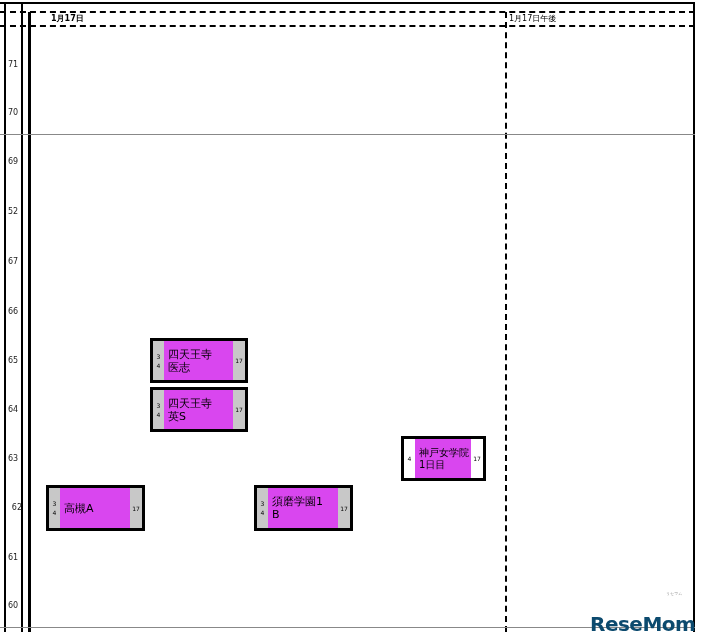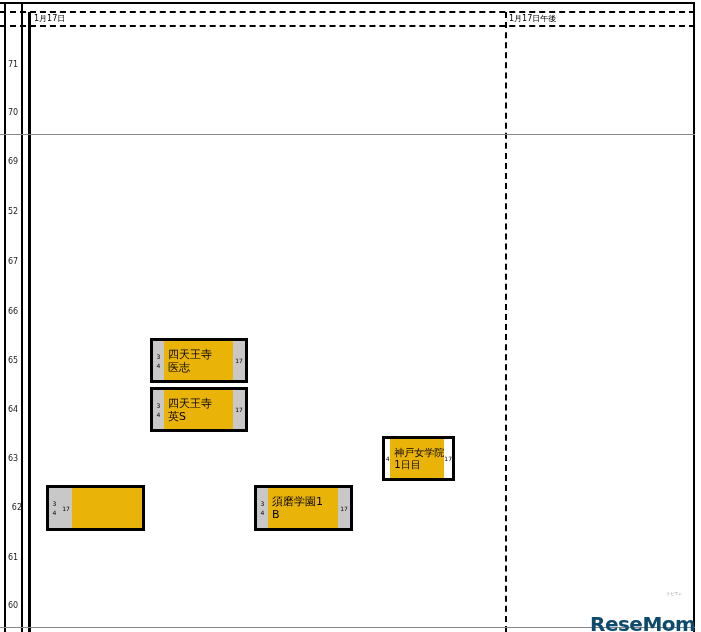--- a/index.html
+++ b/index.html
@@ -3,21 +3,21 @@
 <meta charset="utf-8">
 <style>
   html,body{margin:0;padding:0;background:#fff;}
   body{width:701px;height:632px;position:relative;overflow:hidden;font-family:"DejaVu Sans","Liberation Sans",sans-serif;}
   .vline{position:absolute;background:#000;}
   .hline{position:absolute;background:#000;}
   .dash-h{position:absolute;height:0;border-top:2px dashed #000;}
   .dash-v{position:absolute;width:0;border-left:2px dashed #000;}
   .col-label{position:absolute;font-size:8px;color:#000;line-height:10px;white-space:nowrap;}
   .tick{position:absolute;left:8px;width:14px;font-size:8px;color:#222;line-height:10px;}
-  .card{position:absolute;width:92px;height:42px;border:3px solid #000;background:#eab308;box-sizing:border-box;display:flex;}
+  .card{position:absolute;width:92px;height:42px;border:3px solid #000;background:#d946ef;box-sizing:border-box;display:flex;}
   .card .l{width:11px;background:#c8c8c8;display:flex;flex-direction:column;justify-content:center;align-items:center;font-size:6px;line-height:9px;color:#000;}
   .card .l.white{background:#fff;}
   .card .m{flex:1;display:flex;flex-direction:column;justify-content:center;padding-left:4px;font-size:11px;line-height:13px;color:#000;white-space:nowrap;}
   .card .r{width:12px;background:#c8c8c8;display:flex;align-items:center;justify-content:center;font-size:6px;color:#000;}
   .card .r.white{background:#fff;}
   .logo{position:absolute;left:590px;top:596px;font-family:"DejaVu Sans",sans-serif;font-weight:bold;font-size:20px;color:#0c4a6e;letter-spacing:-0.5px;margin-top:16px;}
   .logo-small{position:absolute;left:666px;top:591px;font-size:4px;color:#999;}
 </style>
 </head>
 <body>
@@ -26,21 +26,21 @@
 <div class="dash-h" style="left:0;top:11px;width:695px;"></div>
 <div class="dash-h" style="left:0;top:25px;width:695px;"></div>
 <div class="vline" style="left:4px;top:2px;width:2px;height:630px;"></div>
 <div class="vline" style="left:21px;top:2px;width:2px;height:630px;"></div>
 <div class="vline" style="left:28px;top:12px;width:3px;height:620px;"></div>
 <div class="vline" style="left:693px;top:2px;width:2px;height:630px;"></div>
 <div class="dash-v" style="left:505px;top:12px;height:620px;"></div>
 <div class="hline" style="left:0;top:134px;width:695px;height:1px;background:#888;"></div>
 <div class="hline" style="left:0;top:627px;width:695px;height:1px;background:#888;"></div>
 
-<div class="col-label" style="left:34px;top:14px;">1月17日</div>
+<div class="col-label" style="left:51px;top:14px;font-weight:bold;">1月17日</div>
 <div class="col-label" style="left:509px;top:14px;">1月17日午後</div>
 
 <div class="tick" style="top:60px;">71</div>
 <div class="tick" style="top:108px;">70</div>
 <div class="tick" style="top:157px;">69</div>
 <div class="tick" style="top:207px;">52</div>
 <div class="tick" style="top:257px;">67</div>
 <div class="tick" style="top:307px;">66</div>
 <div class="tick" style="top:356px;">65</div>
 <div class="tick" style="top:405px;">64</div>
@@ -66,36 +66,39 @@
       <span>3</span>
       <span>4</span>
     </div>
   <div class="m">
       <span>四天王寺</span>
       <span>英S</span>
     </div>
   <div class="r">17</div>
 </div>
 
-<div class="card" style="left:382px;top:436px;width:73px;height:45px;">
+<div class="card" style="left:401px;top:436px;width:85px;height:45px;">
   <div class="l white">
       <span></span>
       <span>4</span>
     </div>
   <div class="m" style="font-size:10px;line-height:12px;">
       <span>神戸女学院</span>
       <span>1日目</span>
     </div>
   <div class="r white">17</div>
 </div>
 
 <div class="card" style="left:46px;top:485px;width:99px;height:46px;">
   <div class="l">
       <span>3</span>
       <span>4</span>
+    </div>
+  <div class="m">
+      <span>高槻A</span>
     </div>
   <div class="r">17</div>
 </div>
 
 <div class="card" style="left:254px;top:485px;width:99px;height:46px;">
   <div class="l">
       <span>3</span>
       <span>4</span>
     </div>
   <div class="m">

